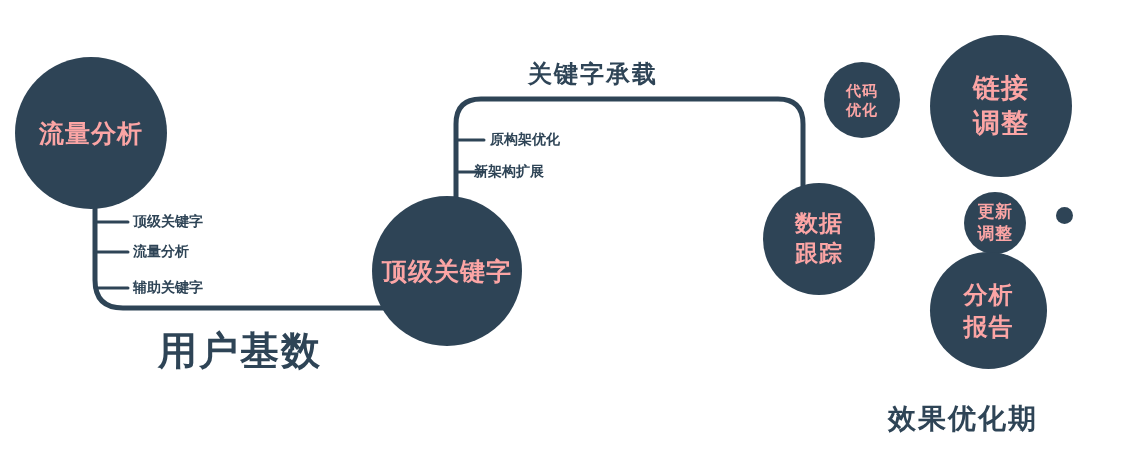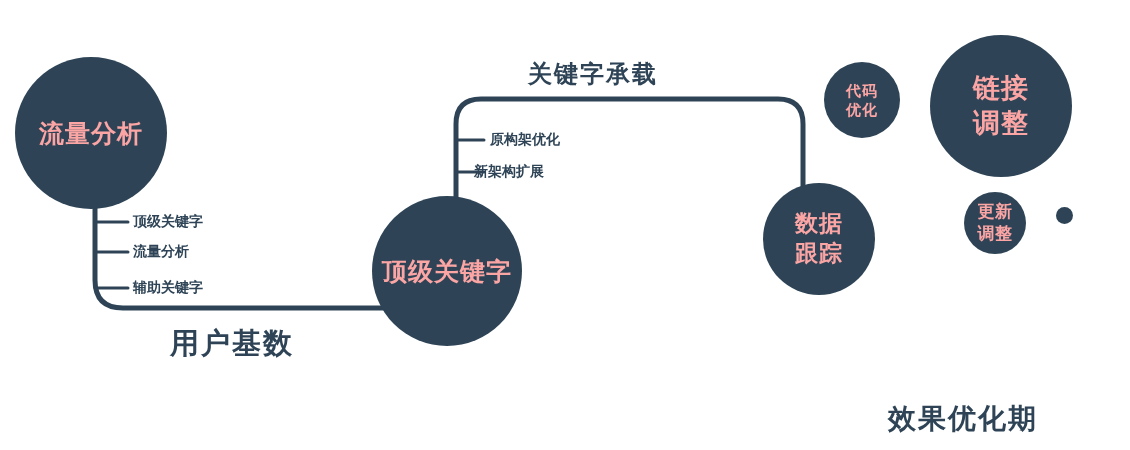--- a/index.html
+++ b/index.html
@@ -59,21 +59,21 @@
     width: 17px; height: 17px;
     border-radius: 50%;
     background: var(--primary, #2e4456);
   }
   .edge-label {
     position: absolute;
     color: var(--primary, #2e4456);
     font-weight: 700;
     white-space: nowrap;
   }
-  .label-user-base   { left: 170px; top: 324px; font-size: 29px; letter-spacing: 2px; }
+  .label-user-base   { left: 158px; top: 324px; font-size: 39px; letter-spacing: 2px; }
   .label-keyword     { left: 528px; top: 58px;  font-size: 24px; letter-spacing: 2px; }
   .label-phase       { left: 888px; top: 400px; font-size: 28px; letter-spacing: 2px; }
   .tick-label {
     position: absolute;
     color: var(--primary, #2e4456);
     font-size: 14px;
     font-weight: 600;
     white-space: nowrap;
     transform: translateY(-50%);
   }
@@ -133,20 +133,26 @@
 
   <div class="node node-update">
     <div class="node-text">
       <span>更新</span>
       <span>调整</span>
     </div>
   </div>
 
   <div class="dot-marker"></div>
 
+  <div class="node node-report">
+    <div class="node-text">
+      <span>分析</span>
+      <span>报告</span>
+    </div>
+  </div>
 
   <div class="edge-label label-user-base">用户基数</div>
 
   <div class="edge-label label-keyword">关键字承载</div>
 
   <div class="tick-label tick-kw-0">顶级关键字</div>
   <div class="tick-label tick-kw-1">流量分析</div>
   <div class="tick-label tick-kw-2">辅助关键字</div>
 
   <div class="tick-label tick-arch-0">原构架优化</div>

